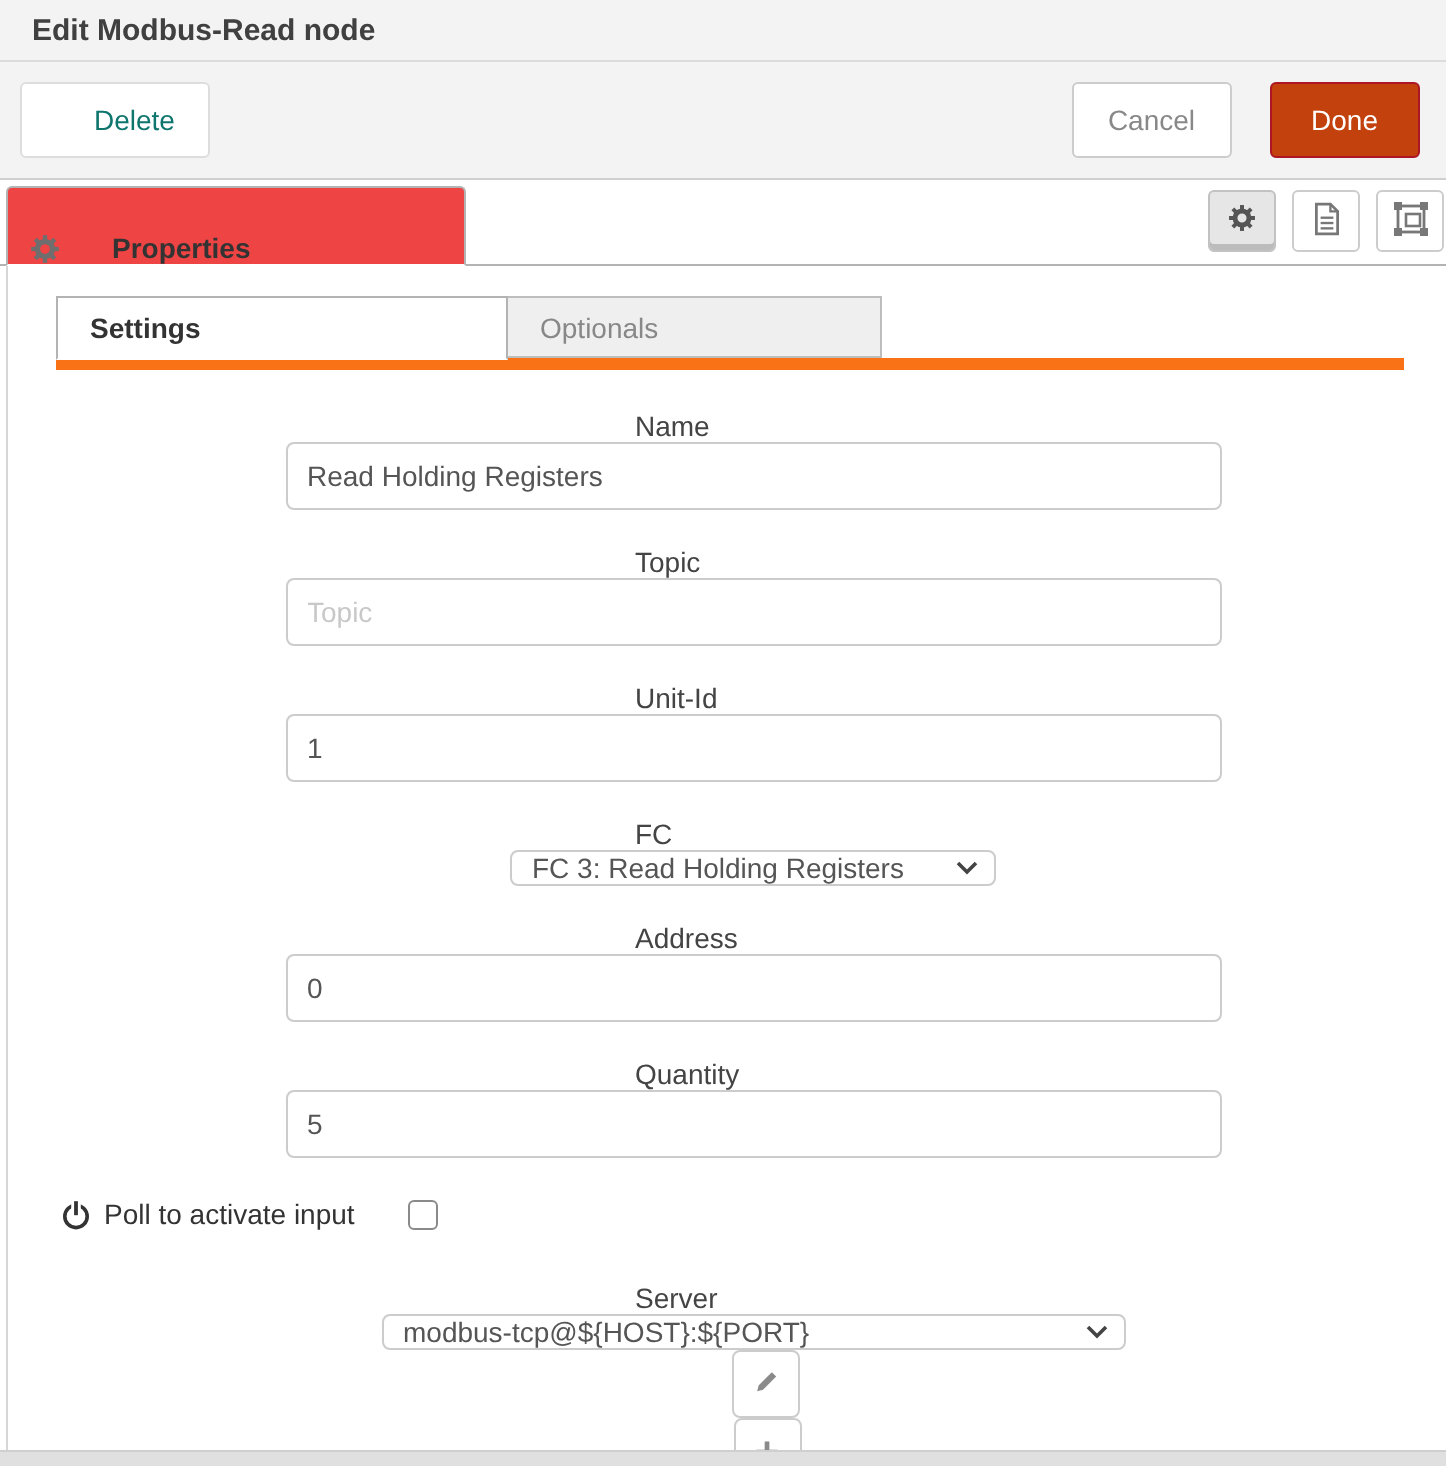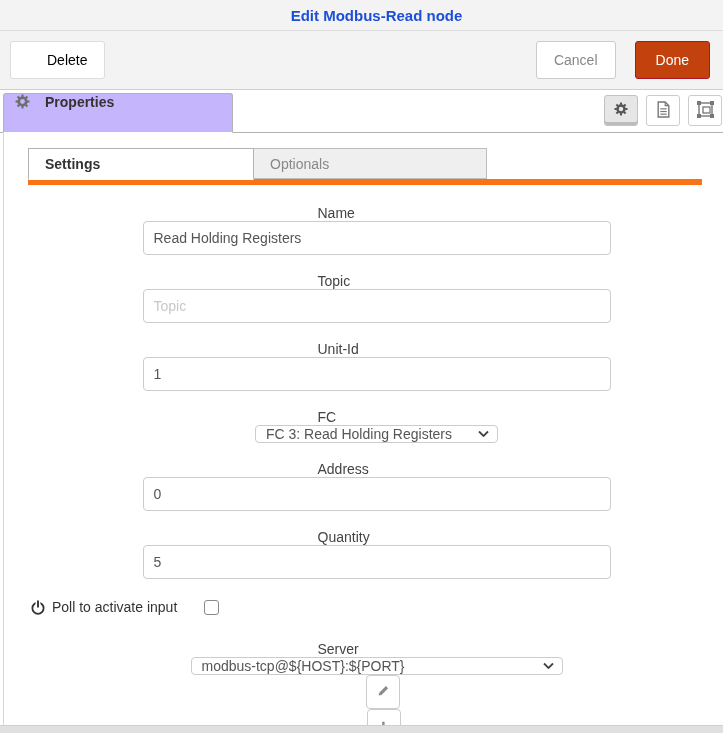--- a/index.html
+++ b/index.html
@@ -6,47 +6,47 @@
   body{
     width:723px;height:733px;position:relative;overflow:hidden;
     background:#ffffff;font-family:"Liberation Sans",sans-serif;
     -webkit-font-smoothing:antialiased;
   }
   .left-edge{position:absolute;left:3px;top:0;height:726px;width:1px;background:#d6d6d6;z-index:0;}
 
   
   .titlebar{
     height:30px;background:#f3f3f3;border-bottom:1px solid #dcdcdc;
-    display:flex;align-items:center;padding-left:30px;
-    font-size:15px;font-weight:bold;color:#1d4ed8;position:relative;z-index:1;justify-content:center;
+    display:flex;align-items:center;padding-left:16px;
+    font-size:15px;font-weight:bold;color:#404040;position:relative;z-index:1;
   }
 
   
   .actionbar{
     height:58px;background:#f3f3f3;border-bottom:1px solid #cfcfcf;
     display:flex;align-items:center;padding:0 13px 0 10px;position:relative;z-index:1;
   }
   .btn{
     height:38px;border-radius:3px;font-size:14px;font-family:inherit;
     padding:0 17px;border:1px solid #ccc;background:#fff;cursor:pointer;
   }
-  .btn-delete{border-color:#ddd;color:#000000;margin-right:auto;padding-left:36px;}
+  .btn-delete{border-color:#ddd;color:#0f766e;margin-right:auto;padding-left:36px;}
   .btn-cancel{border-color:#ccc;color:#888;margin-right:19px;}
   .btn-done{background:#c2410c;border-color:#AD1625;color:#fff;padding:0 20px;}
 
   
   .tray-tabbar{
     height:42px;border-bottom:1px solid #b3b3b3;background:#fff;
     display:flex;align-items:flex-end;justify-content:space-between;
     position:relative;z-index:1;
   }
   .properties-tab{
     box-sizing:border-box;width:230px;height:40px;margin-left:3px;margin-bottom:-1px;
-    background:#c4b5fd;border:1px solid #b3b3b3;border-bottom:1px solid #fff;
-    border-radius:3px 3px 0 0;display:flex;align-items:flex-start;gap:9px;
+    background:#ef4444;border:1px solid #b3b3b3;border-bottom:1px solid #fff;
+    border-radius:3px 3px 0 0;display:flex;align-items:flex-end;gap:20px;
     padding-left:11px;font-size:14px;font-weight:bold;color:#333;cursor:pointer;
   }
   .tray-tools{display:flex;gap:8px;align-self:flex-start;margin-top:5px;margin-right:1px;}
   .tool-btn{
     width:34px;height:31px;box-sizing:border-box;border:1px solid #ccc;border-radius:3px;
     background:#fff;display:flex;align-items:center;justify-content:center;padding:0;cursor:pointer;
   }
   .tool-btn.active{background:#e6e6e6;border-color:#c2c2c2;box-shadow:inset 0 -3px 0 #bcbcbc;}
 
   
@@ -57,21 +57,21 @@
   .inner-tab{
     box-sizing:border-box;height:31px;display:flex;align-items:center;
     padding-left:16px;font-size:14px;cursor:pointer;
   }
   .inner-tab.active{
     width:226px;height:32px;margin-bottom:-1px;background:#fff;
     border:1px solid #b3b3b3;border-bottom:1px solid #fff;
     font-weight:bold;color:#333;
   }
   .inner-tab.inactive{
-    width:233px;background:#efefef;border:1px solid #bdbdbd;border-left:none;color:#888;
+    width:187px;background:#efefef;border:1px solid #bdbdbd;border-left:none;color:#888;
   }
 
   
   .form{padding:20px 0 0 30px;position:relative;z-index:1;}
   .form-row{display:flex;align-items:center;margin-bottom:18px;flex-direction:column;}
   .form-label{width:118px;font-size:14px;color:#444;flex-shrink:0;}
   .text-input{
     box-sizing:border-box;height:34px;width:468px;border:1px solid #ccc;border-radius:4px;
     padding:0 10px;font-size:14px;color:#555;font-family:inherit;outline:none;background:#fff;
   }

